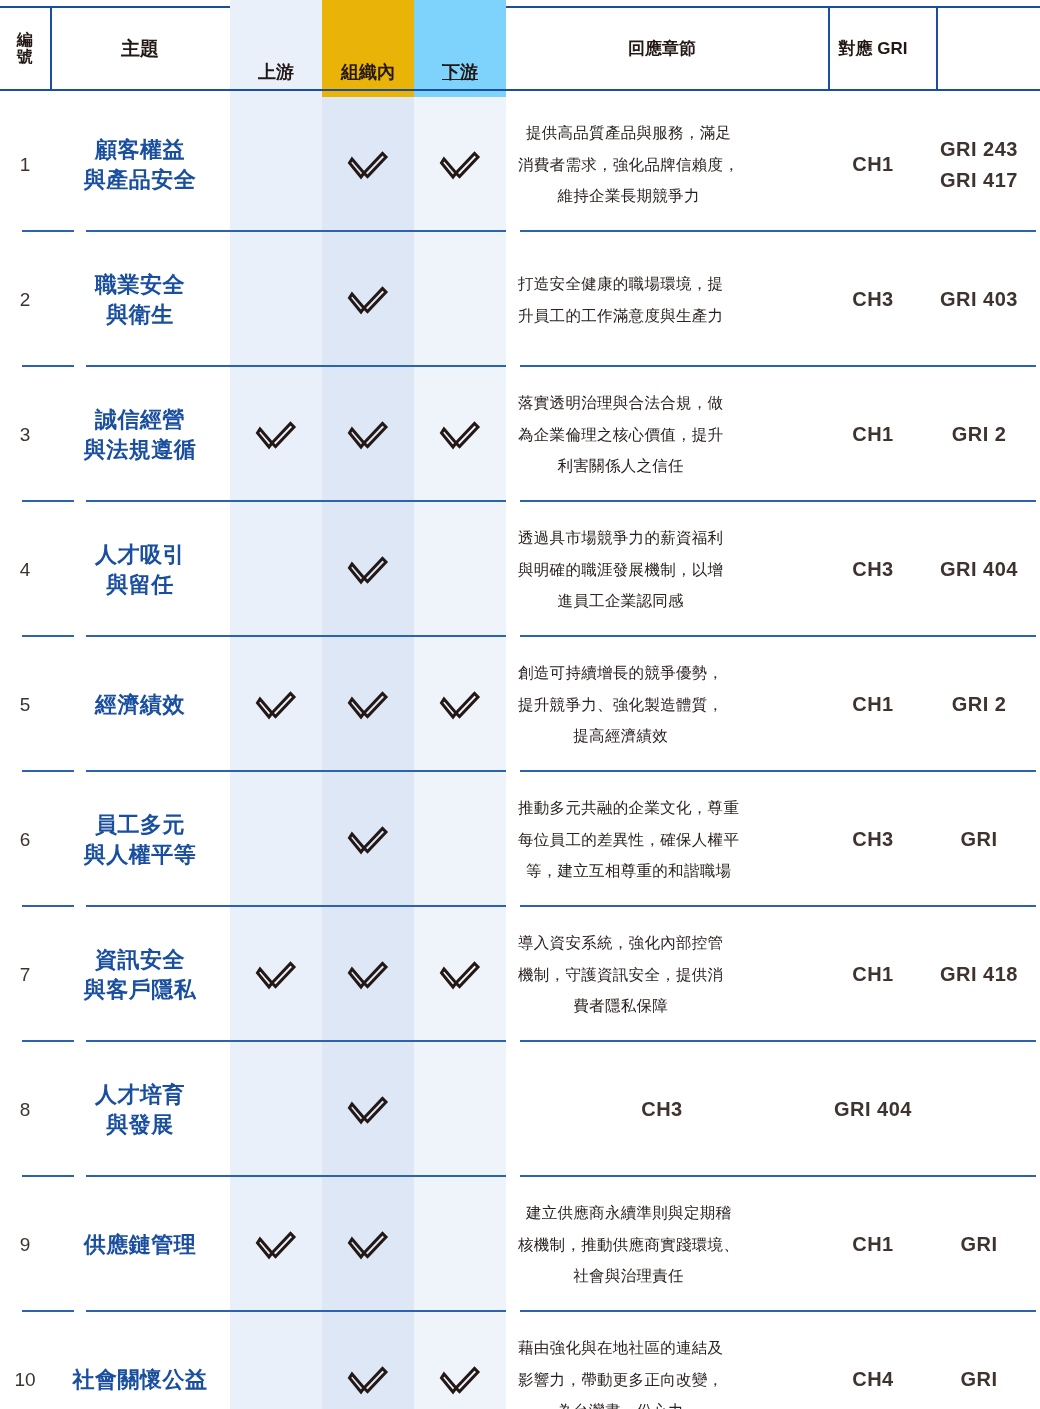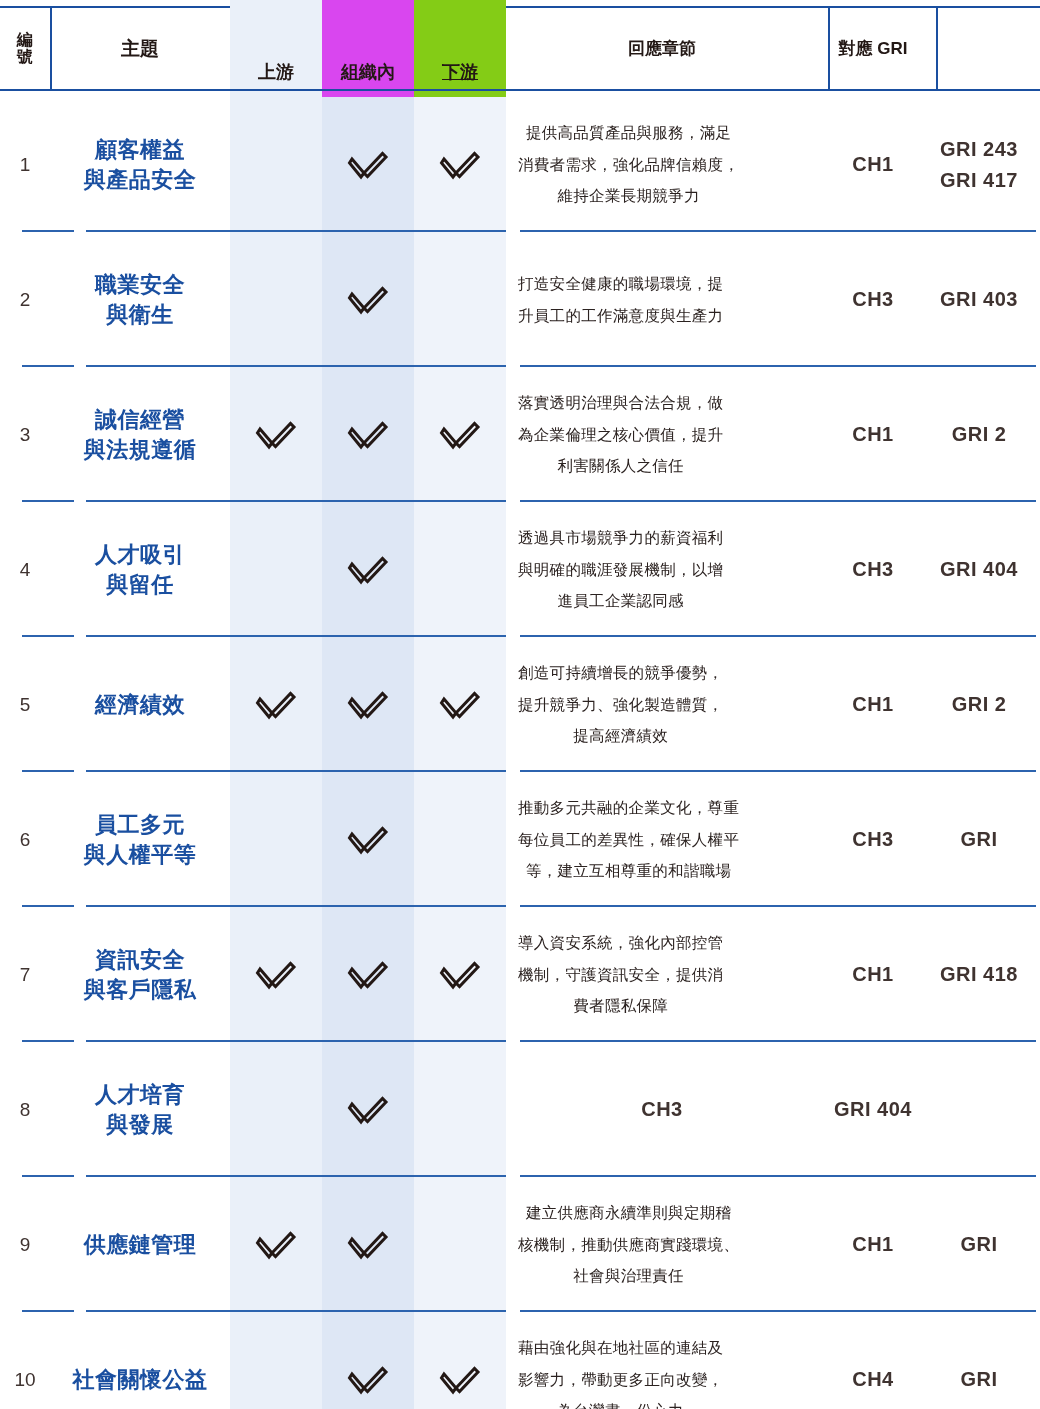--- a/index.html
+++ b/index.html
@@ -60,22 +60,22 @@
 
   
   .hdr-sub {
     align-items: flex-end;
     padding-bottom: 14px;
     font-size: 18px;
     font-weight: 700;
     color: #231815;
   }
   .sub-upstream   { background: #eaf0f9; }
-  .sub-internal   { background: #d946ef; }
-  .sub-downstream { background: #84cc16; text-decoration: underline; }
+  .sub-internal   { background: #eab308; }
+  .sub-downstream { background: #7dd3fc; text-decoration: underline; }
 
   .hdr-meaning { font-size: 18px; letter-spacing: 0.2px; }
   .hdr-chapter { font-size: 17px; }
   .hdr-gri     { font-size: 17px; }
 
   
   .vc-banner {
     position: absolute;
     left: 230px;
     top: 8px;

